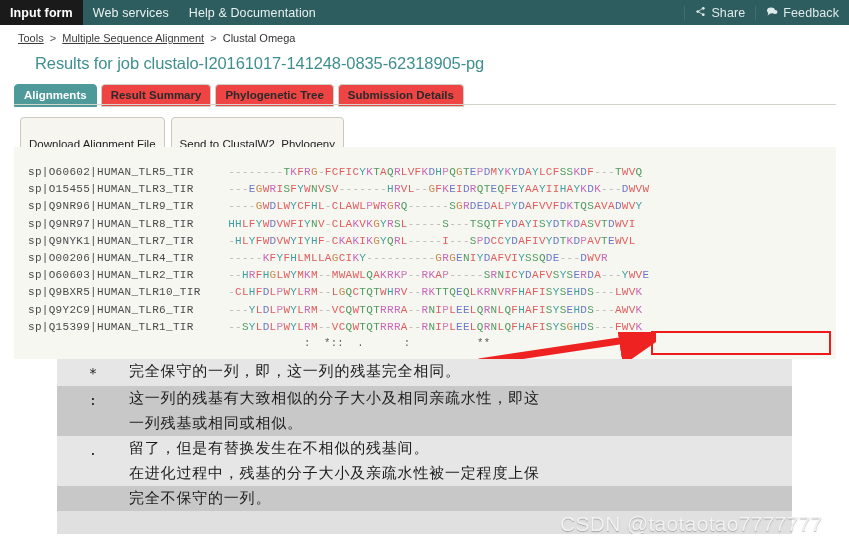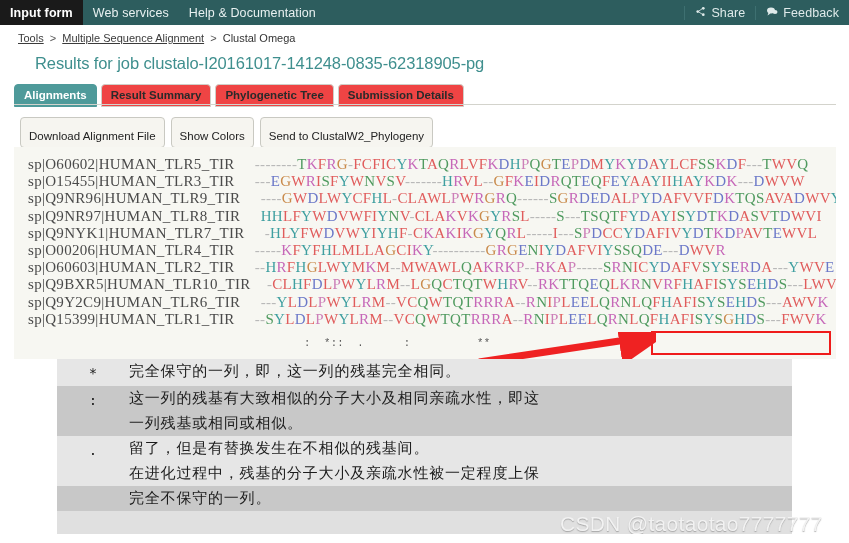--- a/index.html
+++ b/index.html
@@ -97,40 +97,40 @@
     background: #d3d3cc;
   }
 
   
   .actions {
     position: absolute; left: 20px; top: 117px;
     display: flex; gap: 6px;
     font-size: 11.5px;
   }
   .btn {
-    padding: 12px 8px 5px 8px;
+    padding: 20px 8px 5px 8px;
     border: 1px solid #c9c9c2;
     border-radius: 4px;
     background: #f6f5f0;
     color: #222;
     white-space: nowrap;
   }
 
   
   .aln-panel {
     position: absolute; left: 14px; top: 147px;
     width: 822px; height: 212px;
     background: #f7f7f2;
     border: none;
     overflow: hidden;
   }
   .aln-rows {
-    position: absolute; left: 14px; top: 9px;
-    font-family: Liberation Serif, serif;
-    font-size: 15px;
+    position: absolute; left: 14px; top: 17px;
+    font-family: Liberation Mono, monospace;
+    font-size: 11px;
     line-height: 17.2px;
     white-space: pre;
     letter-spacing: 0.3px;
   }
   .aln-row { display: block; height: 17.2px; }
   .aln-id { color: #4a4a4a; }
   .aln-gap { color: #b8b8b8; }
 
   
   .c-red   { color: #e05c5c; }   
@@ -276,23 +276,20 @@
       <span>Submission Details</span>
     </div>
   </div>
   <div class="tabs-underline"></div>
 
   <div class="actions">
     <div class="btn">
       <span>Download Alignment File</span>
     </div>
     <div class="btn">
-      <span>Show Colors</span>
-    </div>
-    <div class="btn">
       <span>Send to ClustalW2_Phylogeny</span>
     </div>
   </div>
 
   <div class="aln-panel">
     <div class="aln-rows" id="aln-rows"><span class="aln-row"><span class="aln-id">sp|O60602|HUMAN_TLR5_TIR     </span><span><span class="aln-gap">-</span><span class="aln-gap">-</span><span class="aln-gap">-</span><span class="aln-gap">-</span><span class="aln-gap">-</span><span class="aln-gap">-</span><span class="aln-gap">-</span><span class="aln-gap">-</span><span class="c-green">T</span><span class="c-mag">K</span><span class="c-red">F</span><span class="c-mag">R</span><span class="c-ora">G</span><span class="aln-gap">-</span><span class="c-red">F</span><span class="c-red">C</span><span class="c-red">F</span><span class="c-red">I</span><span class="c-red">C</span><span class="c-cyan">Y</span><span class="c-mag">K</span><span class="c-green">T</span><span class="c-red">A</span><span class="c-green">Q</span><span class="c-mag">R</span><span class="c-red">L</span><span class="c-red">V</span><span class="c-red">F</span><span class="c-mag">K</span><span class="c-blue">D</span><span class="c-cyan">H</span><span class="c-pink">P</span><span class="c-green">Q</span><span class="c-ora">G</span><span class="c-green">T</span><span class="c-blue">E</span><span class="c-pink">P</span><span class="c-blue">D</span><span class="c-red">M</span><span class="c-cyan">Y</span><span class="c-mag">K</span><span class="c-cyan">Y</span><span class="c-blue">D</span><span class="c-red">A</span><span class="c-cyan">Y</span><span class="c-red">L</span><span class="c-red">C</span><span class="c-red">F</span><span class="c-green">S</span><span class="c-green">S</span><span class="c-mag">K</span><span class="c-blue">D</span><span class="c-red">F</span><span class="aln-gap">-</span><span class="aln-gap">-</span><span class="aln-gap">-</span><span class="c-green">T</span><span class="c-red">W</span><span class="c-red">V</span><span class="c-green">Q</span></span></span><span class="aln-row"><span class="aln-id">sp|O15455|HUMAN_TLR3_TIR     </span><span><span class="aln-gap">-</span><span class="aln-gap">-</span><span class="aln-gap">-</span><span class="c-blue">E</span><span class="c-ora">G</span><span class="c-red">W</span><span class="c-mag">R</span><span class="c-red">I</span><span class="c-green">S</span><span class="c-red">F</span><span class="c-cyan">Y</span><span class="c-red">W</span><span class="c-green">N</span><span class="c-red">V</span><span class="c-green">S</span><span class="c-red">V</span><span class="aln-gap">-</span><span class="aln-gap">-</span><span class="aln-gap">-</span><span class="aln-gap">-</span><span class="aln-gap">-</span><span class="aln-gap">-</span><span class="aln-gap">-</span><span class="c-cyan">H</span><span class="c-mag">R</span><span class="c-red">V</span><span class="c-red">L</span><span class="aln-gap">-</span><span class="aln-gap">-</span><span class="c-ora">G</span><span class="c-red">F</span><span class="c-mag">K</span><span class="c-blue">E</span><span class="c-red">I</span><span class="c-blue">D</span><span class="c-mag">R</span><span class="c-green">Q</span><span class="c-green">T</span><span class="c-blue">E</span><span class="c-green">Q</span><span class="c-red">F</span><span class="c-blue">E</span><span class="c-cyan">Y</span><span class="c-red">A</span><span class="c-red">A</span><span class="c-cyan">Y</span><span class="c-red">I</span><span class="c-red">I</span><span class="c-cyan">H</span><span class="c-red">A</span><span class="c-cyan">Y</span><span class="c-mag">K</span><span class="c-blue">D</span><span class="c-mag">K</span><span class="aln-gap">-</span><span class="aln-gap">-</span><span class="aln-gap">-</span><span class="c-blue">D</span><span class="c-red">W</span><span class="c-red">V</span><span class="c-red">W</span></span></span><span class="aln-row"><span class="aln-id">sp|Q9NR96|HUMAN_TLR9_TIR     </span><span><span class="aln-gap">-</span><span class="aln-gap">-</span><span class="aln-gap">-</span><span class="aln-gap">-</span><span class="c-ora">G</span><span class="c-red">W</span><span class="c-blue">D</span><span class="c-red">L</span><span class="c-red">W</span><span class="c-cyan">Y</span><span class="c-red">C</span><span class="c-red">F</span><span class="c-cyan">H</span><span class="c-red">L</span><span class="aln-gap">-</span><span class="c-red">C</span><span class="c-red">L</span><span class="c-red">A</span><span class="c-red">W</span><span class="c-red">L</span><span class="c-pink">P</span><span class="c-red">W</span><span class="c-mag">R</span><span class="c-ora">G</span><span class="c-mag">R</span><span class="c-green">Q</span><span class="aln-gap">-</span><span class="aln-gap">-</span><span class="aln-gap">-</span><span class="aln-gap">-</span><span class="aln-gap">-</span><span class="aln-gap">-</span><span class="c-green">S</span><span class="c-ora">G</span><span class="c-mag">R</span><span class="c-blue">D</span><span class="c-blue">E</span><span class="c-blue">D</span><span class="c-red">A</span><span class="c-red">L</span><span class="c-pink">P</span><span class="c-cyan">Y</span><span class="c-blue">D</span><span class="c-red">A</span><span class="c-red">F</span><span class="c-red">V</span><span class="c-red">V</span><span class="c-red">F</span><span class="c-blue">D</span><span class="c-mag">K</span><span class="c-green">T</span><span class="c-green">Q</span><span class="c-green">S</span><span class="c-red">A</span><span class="c-red">V</span><span class="c-red">A</span><span class="c-blue">D</span><span class="c-red">W</span><span class="c-red">V</span><span class="c-cyan">Y</span></span></span><span class="aln-row"><span class="aln-id">sp|Q9NR97|HUMAN_TLR8_TIR     </span><span><span class="c-cyan">H</span><span class="c-cyan">H</span><span class="c-red">L</span><span class="c-red">F</span><span class="c-cyan">Y</span><span class="c-red">W</span><span class="c-blue">D</span><span class="c-red">V</span><span class="c-red">W</span><span class="c-red">F</span><span class="c-red">I</span><span class="c-cyan">Y</span><span class="c-green">N</span><span class="c-red">V</span><span class="aln-gap">-</span><span class="c-red">C</span><span class="c-red">L</span><span class="c-red">A</span><span class="c-mag">K</span><span class="c-red">V</span><span class="c-mag">K</span><span class="c-ora">G</span><span class="c-cyan">Y</span><span class="c-mag">R</span><span class="c-green">S</span><span class="c-red">L</span><span class="aln-gap">-</span><span class="aln-gap">-</span><span class="aln-gap">-</span><span class="aln-gap">-</span><span class="aln-gap">-</span><span class="c-green">S</span><span class="aln-gap">-</span><span class="aln-gap">-</span><span class="aln-gap">-</span><span class="c-green">T</span><span class="c-green">S</span><span class="c-green">Q</span><span class="c-green">T</span><span class="c-red">F</span><span class="c-cyan">Y</span><span class="c-blue">D</span><span class="c-red">A</span><span class="c-cyan">Y</span><span class="c-red">I</span><span class="c-green">S</span><span class="c-cyan">Y</span><span class="c-blue">D</span><span class="c-green">T</span><span class="c-mag">K</span><span class="c-blue">D</span><span class="c-red">A</span><span class="c-green">S</span><span class="c-red">V</span><span class="c-green">T</span><span class="c-blue">D</span><span class="c-red">W</span><span class="c-red">V</span><span class="c-red">I</span></span></span><span class="aln-row"><span class="aln-id">sp|Q9NYK1|HUMAN_TLR7_TIR     </span><span><span class="aln-gap">-</span><span class="c-cyan">H</span><span class="c-red">L</span><span class="c-cyan">Y</span><span class="c-red">F</span><span class="c-red">W</span><span class="c-blue">D</span><span class="c-red">V</span><span class="c-red">W</span><span class="c-cyan">Y</span><span class="c-red">I</span><span class="c-cyan">Y</span><span class="c-cyan">H</span><span class="c-red">F</span><span class="aln-gap">-</span><span class="c-red">C</span><span class="c-mag">K</span><span class="c-red">A</span><span class="c-mag">K</span><span class="c-red">I</span><span class="c-mag">K</span><span class="c-ora">G</span><span class="c-cyan">Y</span><span class="c-green">Q</span><span class="c-mag">R</span><span class="c-red">L</span><span class="aln-gap">-</span><span class="aln-gap">-</span><span class="aln-gap">-</span><span class="aln-gap">-</span><span class="aln-gap">-</span><span class="c-red">I</span><span class="aln-gap">-</span><span class="aln-gap">-</span><span class="aln-gap">-</span><span class="c-green">S</span><span class="c-pink">P</span><span class="c-blue">D</span><span class="c-red">C</span><span class="c-red">C</span><span class="c-cyan">Y</span><span class="c-blue">D</span><span class="c-red">A</span><span class="c-red">F</span><span class="c-red">I</span><span class="c-red">V</span><span class="c-cyan">Y</span><span class="c-blue">D</span><span class="c-green">T</span><span class="c-mag">K</span><span class="c-blue">D</span><span class="c-pink">P</span><span class="c-red">A</span><span class="c-red">V</span><span class="c-green">T</span><span class="c-blue">E</span><span class="c-red">W</span><span class="c-red">V</span><span class="c-red">L</span></span></span><span class="aln-row"><span class="aln-id">sp|O00206|HUMAN_TLR4_TIR     </span><span><span class="aln-gap">-</span><span class="aln-gap">-</span><span class="aln-gap">-</span><span class="aln-gap">-</span><span class="aln-gap">-</span><span class="c-mag">K</span><span class="c-red">F</span><span class="c-cyan">Y</span><span class="c-red">F</span><span class="c-cyan">H</span><span class="c-red">L</span><span class="c-red">M</span><span class="c-red">L</span><span class="c-red">L</span><span class="c-red">A</span><span class="c-ora">G</span><span class="c-red">C</span><span class="c-red">I</span><span class="c-mag">K</span><span class="c-cyan">Y</span><span class="aln-gap">-</span><span class="aln-gap">-</span><span class="aln-gap">-</span><span class="aln-gap">-</span><span class="aln-gap">-</span><span class="aln-gap">-</span><span class="aln-gap">-</span><span class="aln-gap">-</span><span class="aln-gap">-</span><span class="aln-gap">-</span><span class="c-ora">G</span><span class="c-mag">R</span><span class="c-ora">G</span><span class="c-blue">E</span><span class="c-green">N</span><span class="c-red">I</span><span class="c-cyan">Y</span><span class="c-blue">D</span><span class="c-red">A</span><span class="c-red">F</span><span class="c-red">V</span><span class="c-red">I</span><span class="c-cyan">Y</span><span class="c-green">S</span><span class="c-green">S</span><span class="c-green">Q</span><span class="c-blue">D</span><span class="c-blue">E</span><span class="aln-gap">-</span><span class="aln-gap">-</span><span class="aln-gap">-</span><span class="c-blue">D</span><span class="c-red">W</span><span class="c-red">V</span><span class="c-mag">R</span></span></span><span class="aln-row"><span class="aln-id">sp|O60603|HUMAN_TLR2_TIR     </span><span><span class="aln-gap">-</span><span class="aln-gap">-</span><span class="c-cyan">H</span><span class="c-mag">R</span><span class="c-red">F</span><span class="c-cyan">H</span><span class="c-ora">G</span><span class="c-red">L</span><span class="c-red">W</span><span class="c-cyan">Y</span><span class="c-red">M</span><span class="c-mag">K</span><span class="c-red">M</span><span class="aln-gap">-</span><span class="aln-gap">-</span><span class="c-red">M</span><span class="c-red">W</span><span class="c-red">A</span><span class="c-red">W</span><span class="c-red">L</span><span class="c-green">Q</span><span class="c-red">A</span><span class="c-mag">K</span><span class="c-mag">R</span><span class="c-mag">K</span><span class="c-pink">P</span><span class="aln-gap">-</span><span class="aln-gap">-</span><span class="c-mag">R</span><span class="c-mag">K</span><span class="c-red">A</span><span class="c-pink">P</span><span class="aln-gap">-</span><span class="aln-gap">-</span><span class="aln-gap">-</span><span class="aln-gap">-</span><span class="aln-gap">-</span><span class="c-green">S</span><span class="c-mag">R</span><span class="c-green">N</span><span class="c-red">I</span><span class="c-red">C</span><span class="c-cyan">Y</span><span class="c-blue">D</span><span class="c-red">A</span><span class="c-red">F</span><span class="c-red">V</span><span class="c-green">S</span><span class="c-cyan">Y</span><span class="c-green">S</span><span class="c-blue">E</span><span class="c-mag">R</span><span class="c-blue">D</span><span class="c-red">A</span><span class="aln-gap">-</span><span class="aln-gap">-</span><span class="aln-gap">-</span><span class="c-cyan">Y</span><span class="c-red">W</span><span class="c-red">V</span><span class="c-blue">E</span></span></span><span class="aln-row"><span class="aln-id">sp|Q9BXR5|HUMAN_TLR10_TIR    </span><span><span class="aln-gap">-</span><span class="c-red">C</span><span class="c-red">L</span><span class="c-cyan">H</span><span class="c-red">F</span><span class="c-blue">D</span><span class="c-red">L</span><span class="c-pink">P</span><span class="c-red">W</span><span class="c-cyan">Y</span><span class="c-red">L</span><span class="c-mag">R</span><span class="c-red">M</span><span class="aln-gap">-</span><span class="aln-gap">-</span><span class="c-red">L</span><span class="c-ora">G</span><span class="c-green">Q</span><span class="c-red">C</span><span class="c-green">T</span><span class="c-green">Q</span><span class="c-green">T</span><span class="c-red">W</span><span class="c-cyan">H</span><span class="c-mag">R</span><span class="c-red">V</span><span class="aln-gap">-</span><span class="aln-gap">-</span><span class="c-mag">R</span><span class="c-mag">K</span><span class="c-green">T</span><span class="c-green">T</span><span class="c-green">Q</span><span class="c-blue">E</span><span class="c-green">Q</span><span class="c-red">L</span><span class="c-mag">K</span><span class="c-mag">R</span><span class="c-green">N</span><span class="c-red">V</span><span class="c-mag">R</span><span class="c-red">F</span><span class="c-cyan">H</span><span class="c-red">A</span><span class="c-red">F</span><span class="c-red">I</span><span class="c-green">S</span><span class="c-cyan">Y</span><span class="c-green">S</span><span class="c-blue">E</span><span class="c-cyan">H</span><span class="c-blue">D</span><span class="c-green">S</span><span class="aln-gap">-</span><span class="aln-gap">-</span><span class="aln-gap">-</span><span class="c-red">L</span><span class="c-red">W</span><span class="c-red">V</span><span class="c-mag">K</span></span></span><span class="aln-row"><span class="aln-id">sp|Q9Y2C9|HUMAN_TLR6_TIR     </span><span><span class="aln-gap">-</span><span class="aln-gap">-</span><span class="aln-gap">-</span><span class="c-cyan">Y</span><span class="c-red">L</span><span class="c-blue">D</span><span class="c-red">L</span><span class="c-pink">P</span><span class="c-red">W</span><span class="c-cyan">Y</span><span class="c-red">L</span><span class="c-mag">R</span><span class="c-red">M</span><span class="aln-gap">-</span><span class="aln-gap">-</span><span class="c-red">V</span><span class="c-red">C</span><span class="c-green">Q</span><span class="c-red">W</span><span class="c-green">T</span><span class="c-green">Q</span><span class="c-green">T</span><span class="c-mag">R</span><span class="c-mag">R</span><span class="c-mag">R</span><span class="c-red">A</span><span class="aln-gap">-</span><span class="aln-gap">-</span><span class="c-mag">R</span><span class="c-green">N</span><span class="c-red">I</span><span class="c-pink">P</span><span class="c-red">L</span><span class="c-blue">E</span><span class="c-blue">E</span><span class="c-red">L</span><span class="c-green">Q</span><span class="c-mag">R</span><span class="c-green">N</span><span class="c-red">L</span><span class="c-green">Q</span><span class="c-red">F</span><span class="c-cyan">H</span><span class="c-red">A</span><span class="c-red">F</span><span class="c-red">I</span><span class="c-green">S</span><span class="c-cyan">Y</span><span class="c-green">S</span><span class="c-blue">E</span><span class="c-cyan">H</span><span class="c-blue">D</span><span class="c-green">S</span><span class="aln-gap">-</span><span class="aln-gap">-</span><span class="aln-gap">-</span><span class="c-red">A</span><span class="c-red">W</span><span class="c-red">V</span><span class="c-mag">K</span></span></span><span class="aln-row"><span class="aln-id">sp|Q15399|HUMAN_TLR1_TIR     </span><span><span class="aln-gap">-</span><span class="aln-gap">-</span><span class="c-green">S</span><span class="c-cyan">Y</span><span class="c-red">L</span><span class="c-blue">D</span><span class="c-red">L</span><span class="c-pink">P</span><span class="c-red">W</span><span class="c-cyan">Y</span><span class="c-red">L</span><span class="c-mag">R</span><span class="c-red">M</span><span class="aln-gap">-</span><span class="aln-gap">-</span><span class="c-red">V</span><span class="c-red">C</span><span class="c-green">Q</span><span class="c-red">W</span><span class="c-green">T</span><span class="c-green">Q</span><span class="c-green">T</span><span class="c-mag">R</span><span class="c-mag">R</span><span class="c-mag">R</span><span class="c-red">A</span><span class="aln-gap">-</span><span class="aln-gap">-</span><span class="c-mag">R</span><span class="c-green">N</span><span class="c-red">I</span><span class="c-pink">P</span><span class="c-red">L</span><span class="c-blue">E</span><span class="c-blue">E</span><span class="c-red">L</span><span class="c-green">Q</span><span class="c-mag">R</span><span class="c-green">N</span><span class="c-red">L</span><span class="c-green">Q</span><span class="c-red">F</span><span class="c-cyan">H</span><span class="c-red">A</span><span class="c-red">F</span><span class="c-red">I</span><span class="c-green">S</span><span class="c-cyan">Y</span><span class="c-green">S</span><span class="c-ora">G</span><span class="c-cyan">H</span><span class="c-blue">D</span><span class="c-green">S</span><span class="aln-gap">-</span><span class="aln-gap">-</span><span class="aln-gap">-</span><span class="c-red">F</span><span class="c-red">W</span><span class="c-red">V</span><span class="c-mag">K</span></span></span></div>
   </div>
 
   <div class="cons-line" id="cons-line">:  *::  .      :          **</div>
   <div class="cons-box"></div>

